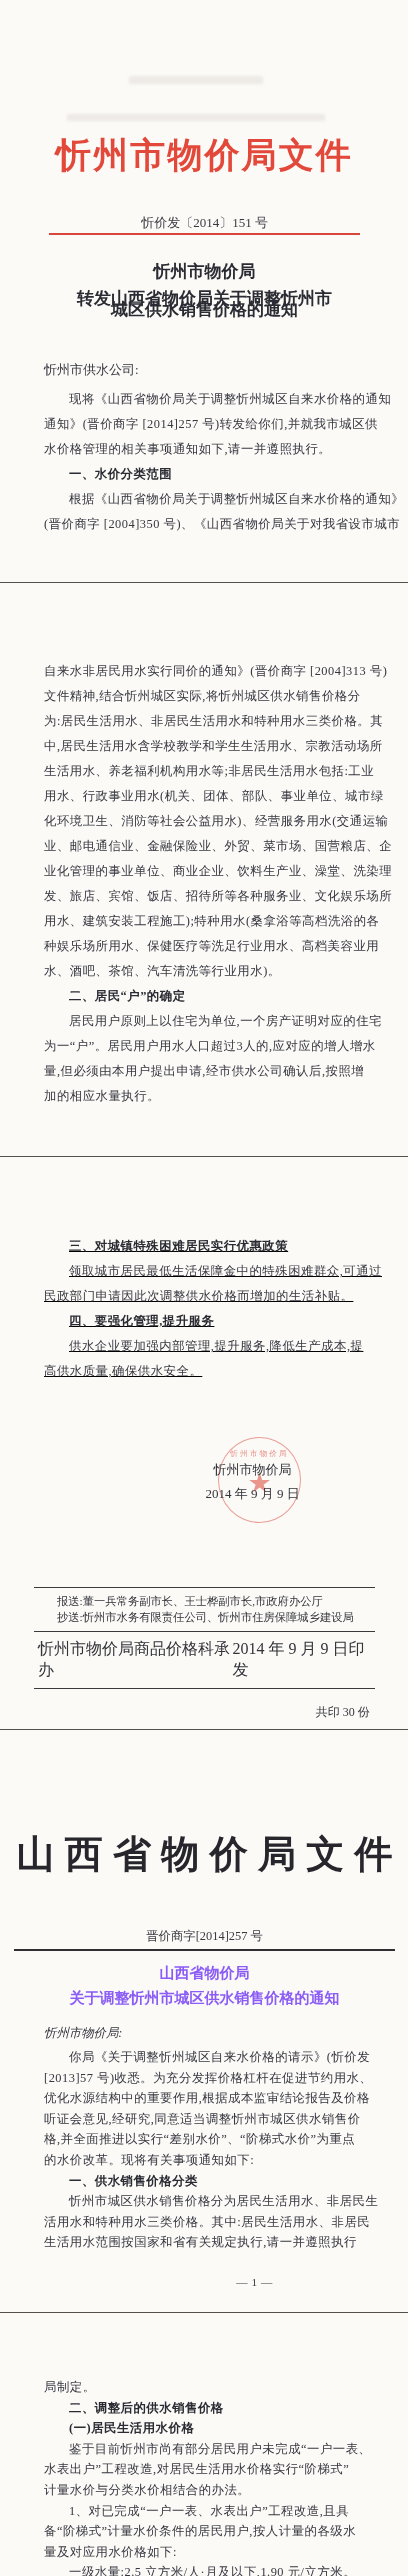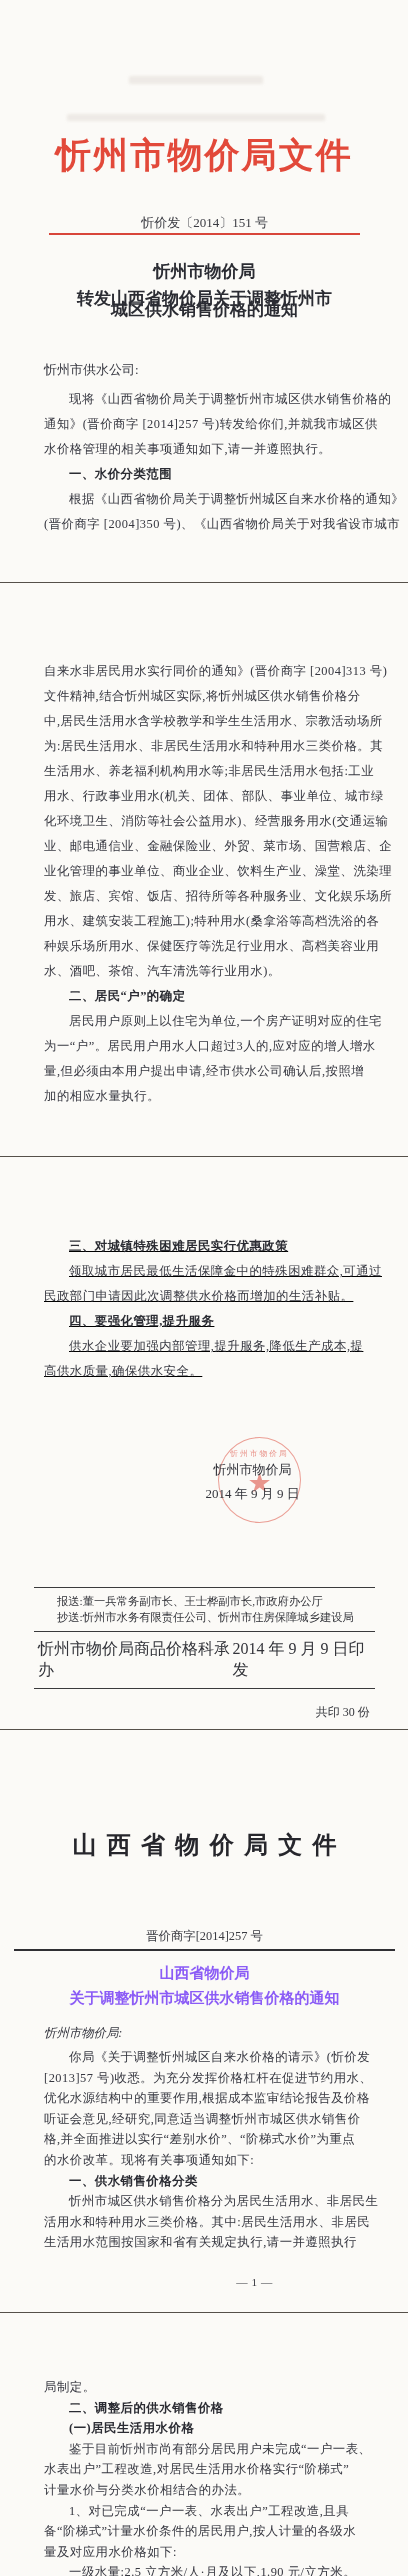--- a/index.html
+++ b/index.html
@@ -14,21 +14,21 @@
   .b{font-weight:bold;color:#2b2c33;}
   .ind{padding-left:25px;}
   
   .red-head{position:absolute;top:132px;left:0;right:0;text-align:center;font-size:35px;font-weight:bold;color:#e2493a;letter-spacing:2.1px;}
   .docno1{position:absolute;top:214px;left:0;right:0;text-align:center;font-size:13px;color:#3a3b42;}
   .redrule{position:absolute;top:233px;left:49px;right:49px;height:2.1px;background:#d8453a;}
   .d1t{position:absolute;left:0;right:0;text-align:center;font-size:17px;font-weight:bold;color:#2b2c33;}
   .recipient{position:absolute;left:44px;font-size:13px;color:#363740;}
   .art{position:absolute;background:rgba(150,120,110,.12);filter:blur(1.5px);border-radius:1.5px;}
   
-  .blk-head{position:absolute;top:99px;left:0;right:0;text-align:center;font-size:24px;font-weight:600;color:#26262c;letter-spacing:10.3px;text-indent:10.3px;font-family:Liberation Mono, monospace;}
+  .blk-head{position:absolute;top:99px;left:0;right:0;text-align:center;font-size:38px;font-weight:600;color:#26262c;letter-spacing:10.3px;text-indent:10.3px;font-family:Liberation Mono, monospace;}
   .docno2{position:absolute;top:198px;left:0;right:0;text-align:center;font-size:12.4px;color:#3a3b42;}
   .blkrule{position:absolute;top:219px;left:14.4px;right:14.4px;height:1.5px;background:#2f2f33;}
   .d2t{position:absolute;left:0;right:0;text-align:center;font-size:15px;font-weight:bold;color:#8b5cf6;}
   
   .seal{position:absolute;border-radius:50%;}
   .seal .arc{position:absolute;left:0;right:0;top:11.3px;text-align:center;letter-spacing:2.1px;}
   .seal .star{position:absolute;left:50%;top:54%;transform:translate(-50%,-50%);}
   .seal1{left:218px;top:280px;width:81px;height:84px;border:1.5px solid rgba(222,84,70,.55);}
   .seal1 .arc{font-size:7.7px;color:rgba(222,84,70,.65);}
   .seal1 .star{font-size:27px;color:rgba(222,84,70,.6);}
@@ -51,35 +51,35 @@
     <div class="art" style="top:76px;left:129px;width:134px;height:8.2px;"></div>
     <div class="art" style="top:114px;left:67px;width:258px;height:7.2px;"></div>
     <div class="red-head">忻州市物价局文件</div>
     <div class="docno1">忻价发〔2014〕151 号</div>
     <div class="redrule"></div>
     <div class="d1t" style="top:260px;">忻州市物价局</div>
     <div class="d1t" style="top:287px;">转发山西省物价局关于调整忻州市</div>
     <div class="d1t" style="top:298px;">城区供水销售价格的通知</div>
     <div class="recipient" style="top:361px;">忻州市供水公司:</div>
     <div class="body" style="top:387px;">
-      <div class="ln ind">现将《山西省物价局关于调整忻州市城区供水销售价格的</div>
+      <div class="ln ind">现将《山西省物价局关于调整忻州城区自来水价格的通知</div>
       <div class="ln">通知》(晋价商字 [2014]257 号)转发给你们,并就我市城区供</div>
       <div class="ln">水价格管理的相关事项通知如下,请一并遵照执行。</div>
       <div class="ln b ind">一、水价分类范围</div>
       <div class="ln ind">根据《山西省物价局关于调整忻州城区自来水价格的通知》</div>
       <div class="ln">(晋价商字 [2004]350 号)、《山西省物价局关于对我省设市城市</div>
     </div>
   </div>
 
   <div class="page" id="p2">
     <div class="body" style="top:76px;">
       <div class="ln">自来水非居民用水实行同价的通知》(晋价商字 [2004]313 号)</div>
       <div class="ln">文件精神,结合忻州城区实际,将忻州城区供水销售价格分</div>
+      <div class="ln">为:居民生活用水、非居民生活用水和特种用水三类价格。其</div>
       <div class="ln">中,居民生活用水含学校教学和学生生活用水、宗教活动场所</div>
-      <div class="ln">为:居民生活用水、非居民生活用水和特种用水三类价格。其</div>
       <div class="ln">生活用水、养老福利机构用水等;非居民生活用水包括:工业</div>
       <div class="ln">用水、行政事业用水(机关、团体、部队、事业单位、城市绿</div>
       <div class="ln">化环境卫生、消防等社会公益用水)、经营服务用水(交通运输</div>
       <div class="ln">业、邮电通信业、金融保险业、外贸、菜市场、国营粮店、企</div>
       <div class="ln">业化管理的事业单位、商业企业、饮料生产业、澡堂、洗染理</div>
       <div class="ln">发、旅店、宾馆、饭店、招待所等各种服务业、文化娱乐场所</div>
       <div class="ln">用水、建筑安装工程施工);特种用水(桑拿浴等高档洗浴的各</div>
       <div class="ln">种娱乐场所用水、保健医疗等洗足行业用水、高档美容业用</div>
       <div class="ln">水、酒吧、茶馆、汽车清洗等行业用水)。</div>
       <div class="ln b ind">二、居民“户”的确定</div>

